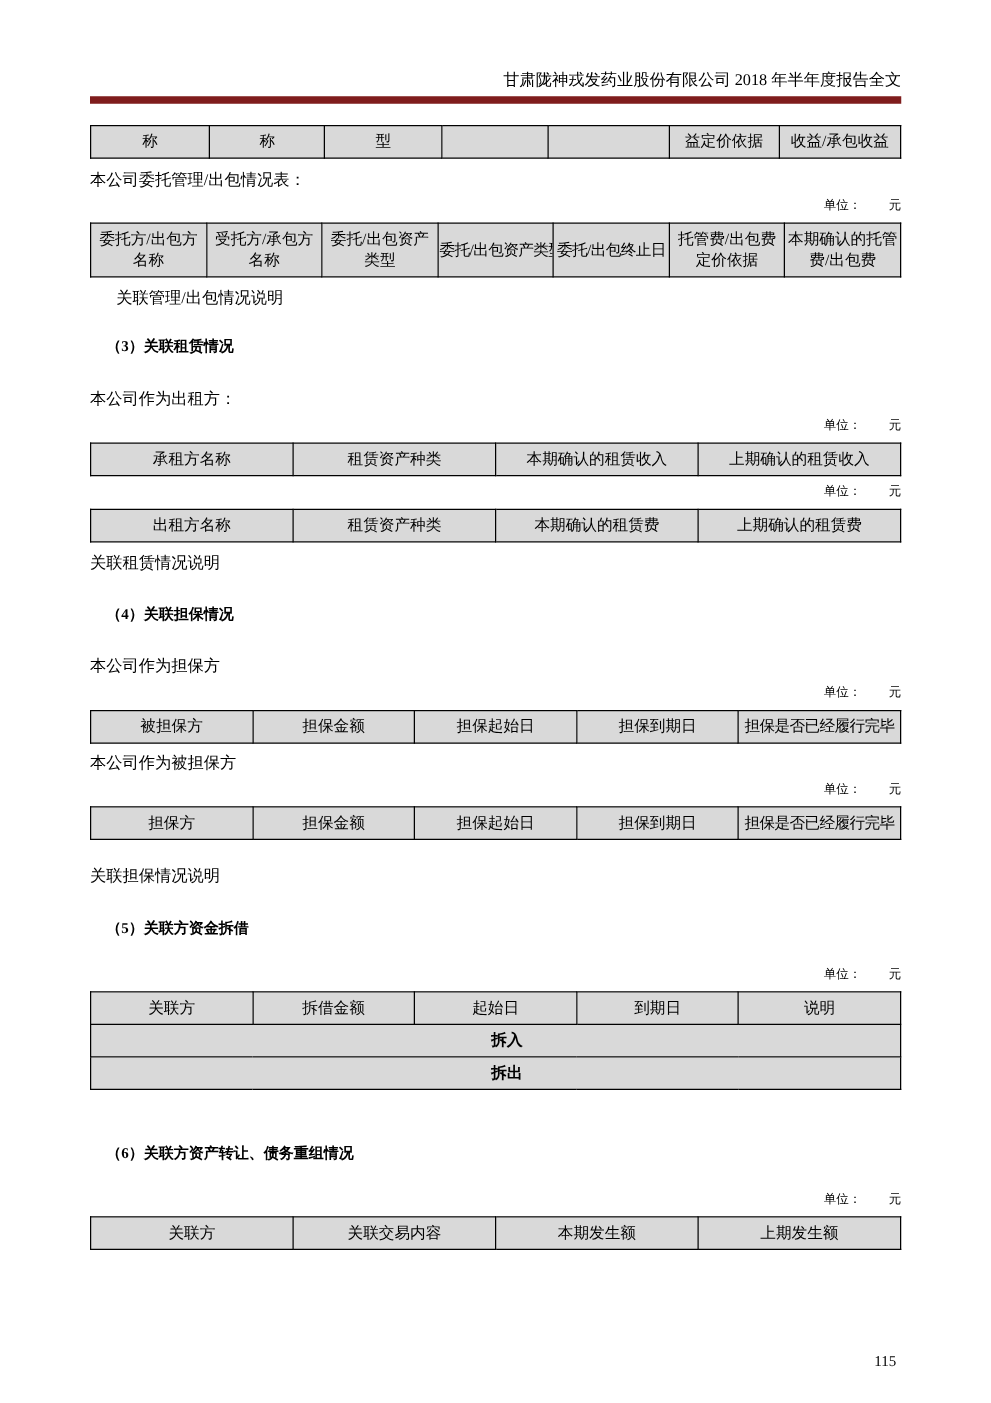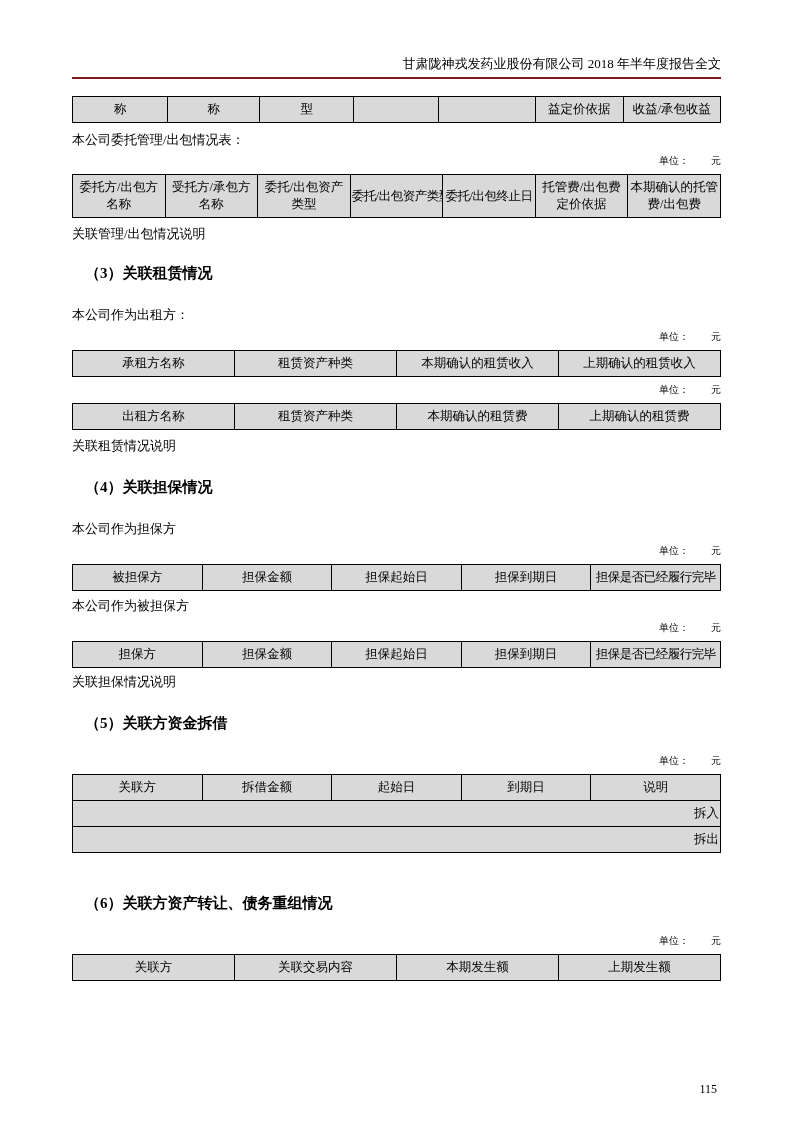--- a/index.html
+++ b/index.html
@@ -13,45 +13,45 @@
     overflow: hidden;
     font-family: "Liberation Serif", "DejaVu Serif", serif;
     color: #000000;
   }
   .header {
     padding-top: 55px;
     padding-bottom: 4px;
     text-align: right;
     font-size: 13px;
     line-height: 18px;
-    border-bottom: 2px solid #7f1d1d;
+    border-bottom: 6px solid #7f1d1d;
   }
   .para { margin: 0; font-size: 13px; line-height: 18px; }
   .unit-line { margin: 0 0 4px 0; text-align: right; font-size: 10px; line-height: 18px; }
   .unit-value { display: inline-block; margin-left: 22px; }
   .sec-heading {
     margin: 0; padding-left: 13px;
-    font-size: 15px; font-weight: bold; line-height: 21px;
+    font-size: 12px; font-weight: bold; line-height: 21px;
   }
   table.tbl {
     width: 100%;
     border-collapse: collapse;
     table-layout: fixed;
     border: 1.5px solid #000000;
   }
   table.tbl td {
     border: 1px solid #000000;
     background: #d9d9d9;
     font-size: 12.5px;
     line-height: 17px;
     text-align: center;
     padding: 4px 1px;
     overflow: hidden;
   }
-  table.tbl td.left { text-align: right; padding-left: 19px; }
+  table.tbl td.left { text-align: center; padding-left: 19px; font-weight: bold; }
   table.tbl td.nowrap { white-space: nowrap; letter-spacing: -0.5px; }
   .page-number { position: absolute; top: 1082px; right: 76px; font-size: 12px; line-height: 15px; }
 </style>
 </head>
 <body>
 
 <div class="page">
 
   <div class="header">
     <span>甘肃陇神戎发药业股份有限公司 2018 年半年度报告全文</span>
@@ -93,21 +93,21 @@
       <td>受托方/承包方名称</td>
       <td>委托/出包资产类型</td>
       <td class="nowrap">委托/出包资产类型</td>
       <td class="nowrap">委托/出包终止日</td>
       <td>托管费/出包费定价依据</td>
       <td>本期确认的托管费/出包费</td>
     </tr>
   </tbody>
     </table>
 
-  <p class="para" style="margin-top:7px;">关联管理/出包情况说明</p>
+  <p class="para" style="margin-top:7px;margin-left:21px;">关联管理/出包情况说明</p>
 
   <h3 class="sec-heading" style="margin-top:20px;">（3）关联租赁情况</h3>
 
   <p class="para" style="margin-top:22px;">本公司作为出租方：</p>
 
   <p class="unit-line" style="margin-top:4px;">
     <span>单位：</span><span class="unit-value">元</span>
   </p>
 
   <table class="tbl">
@@ -170,21 +170,21 @@
         <tr>
       <td>担保方</td>
       <td>担保金额</td>
       <td>担保起始日</td>
       <td>担保到期日</td>
       <td class="nowrap">担保是否已经履行完毕</td>
     </tr>
   </tbody>
     </table>
 
-  <p class="para" style="margin-top:5px;">关联担保情况说明</p>
+  <p class="para" style="margin-top:20px;">关联担保情况说明</p>
 
   <h3 class="sec-heading" style="margin-top:22px;">（5）关联方资金拆借</h3>
 
   <p class="unit-line" style="margin-top:18px;">
     <span>单位：</span><span class="unit-value">元</span>
   </p>
 
   <table class="tbl">
     <tbody>
         <tr>

